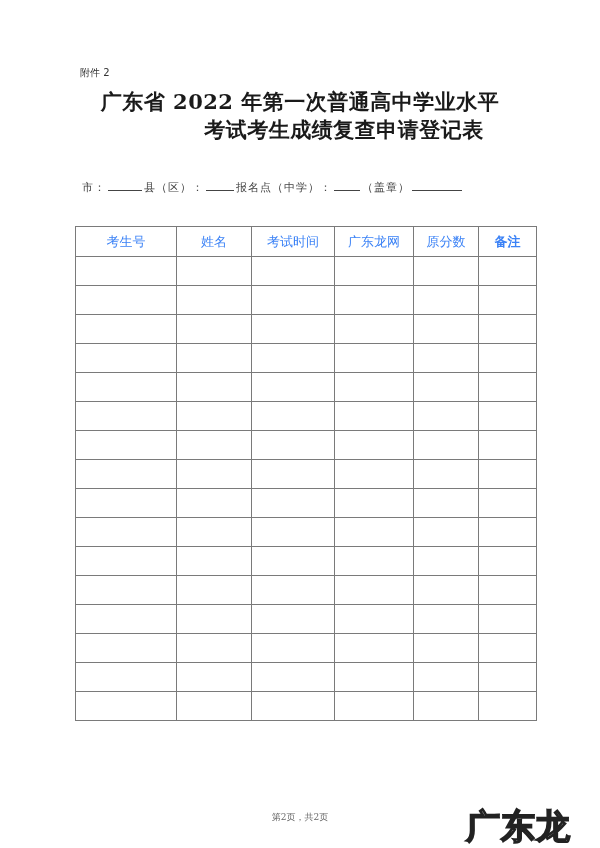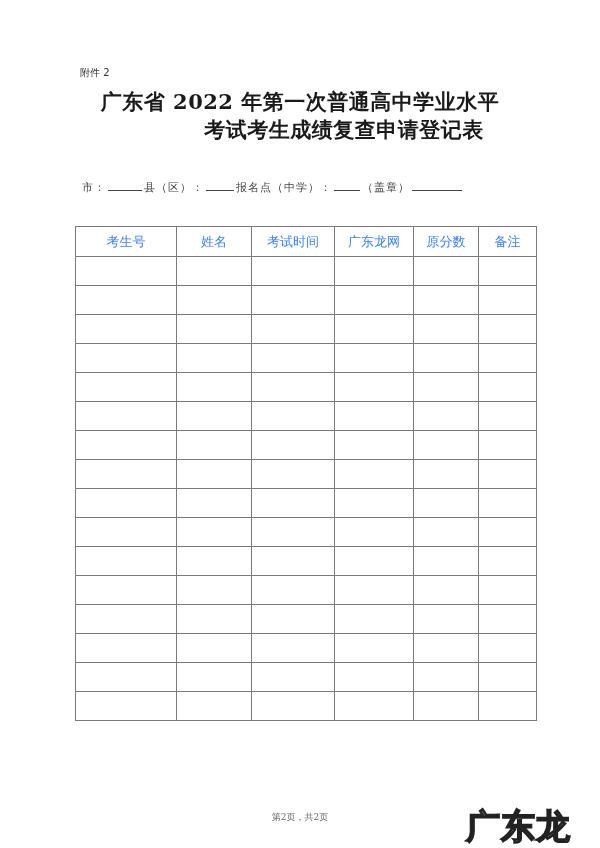--- a/index.html
+++ b/index.html
@@ -29,21 +29,21 @@
 </div>
 
 <table>
   <thead>
     <tr id="hdr">
         <th style="width: 100px;">考生号</th>
         <th style="width: 74px;">姓名</th>
         <th style="width: 82px;">考试时间</th>
         <th style="width: 78px;">广东龙网</th>
         <th style="width: 64px;">原分数</th>
-        <th style="width: 57px;">备注</th>
+        <th style="width: 57px; font-weight: bold;">备注</th>
       </tr>
   </thead>
   <tbody id="tbody">
       <tr>
         <td></td>
         <td></td>
         <td></td>
         <td></td>
         <td></td>
         <td></td>

